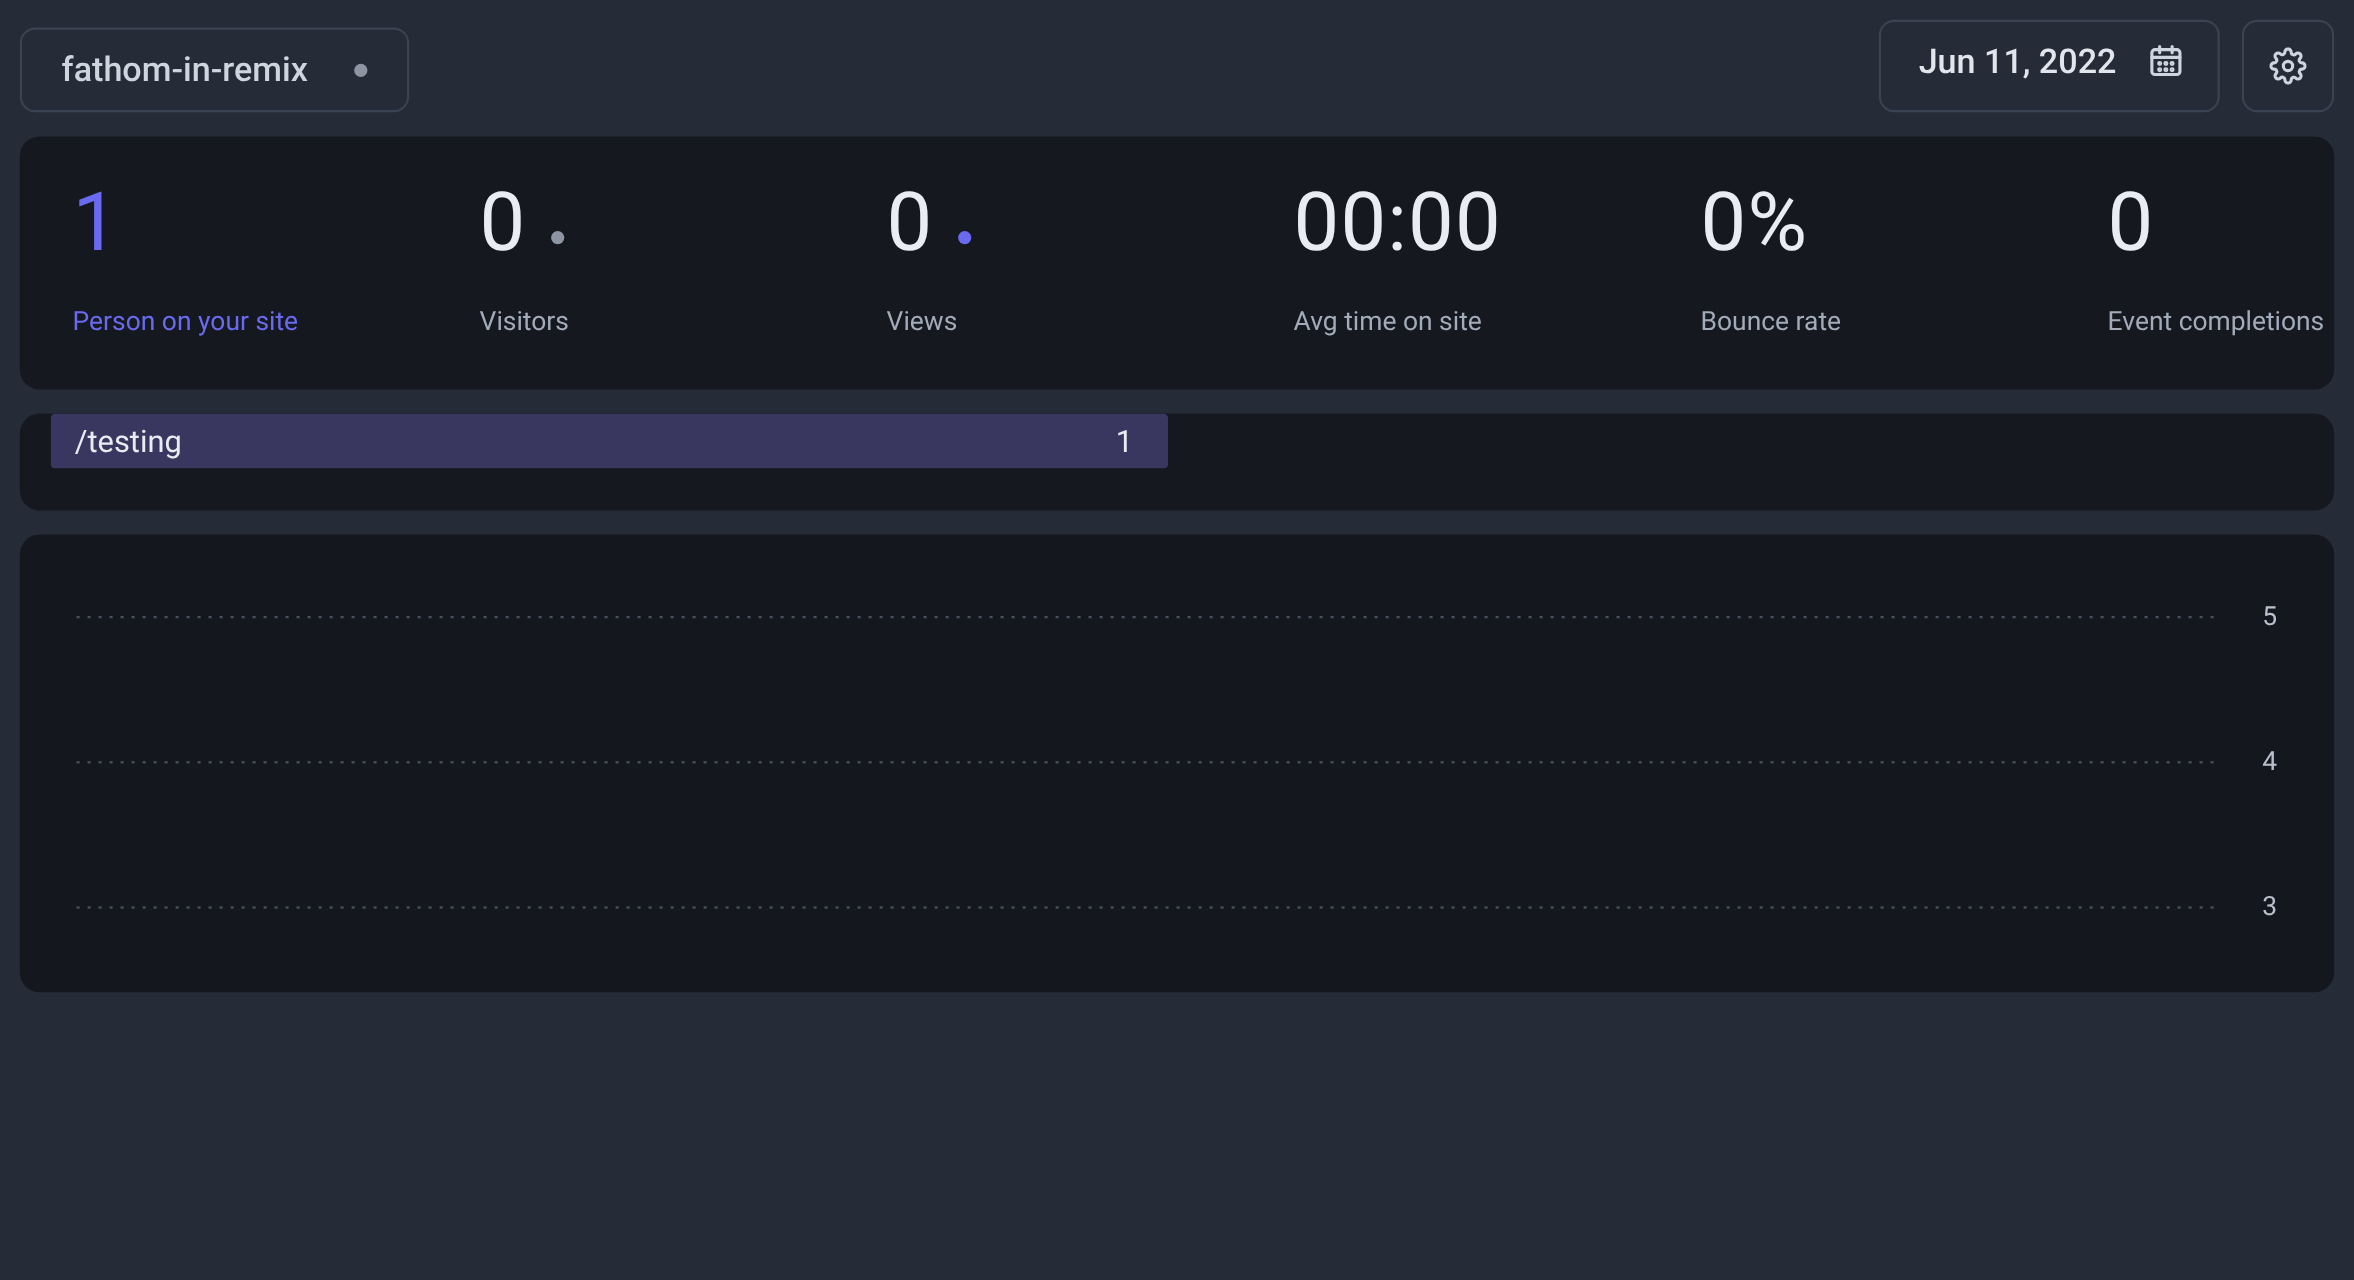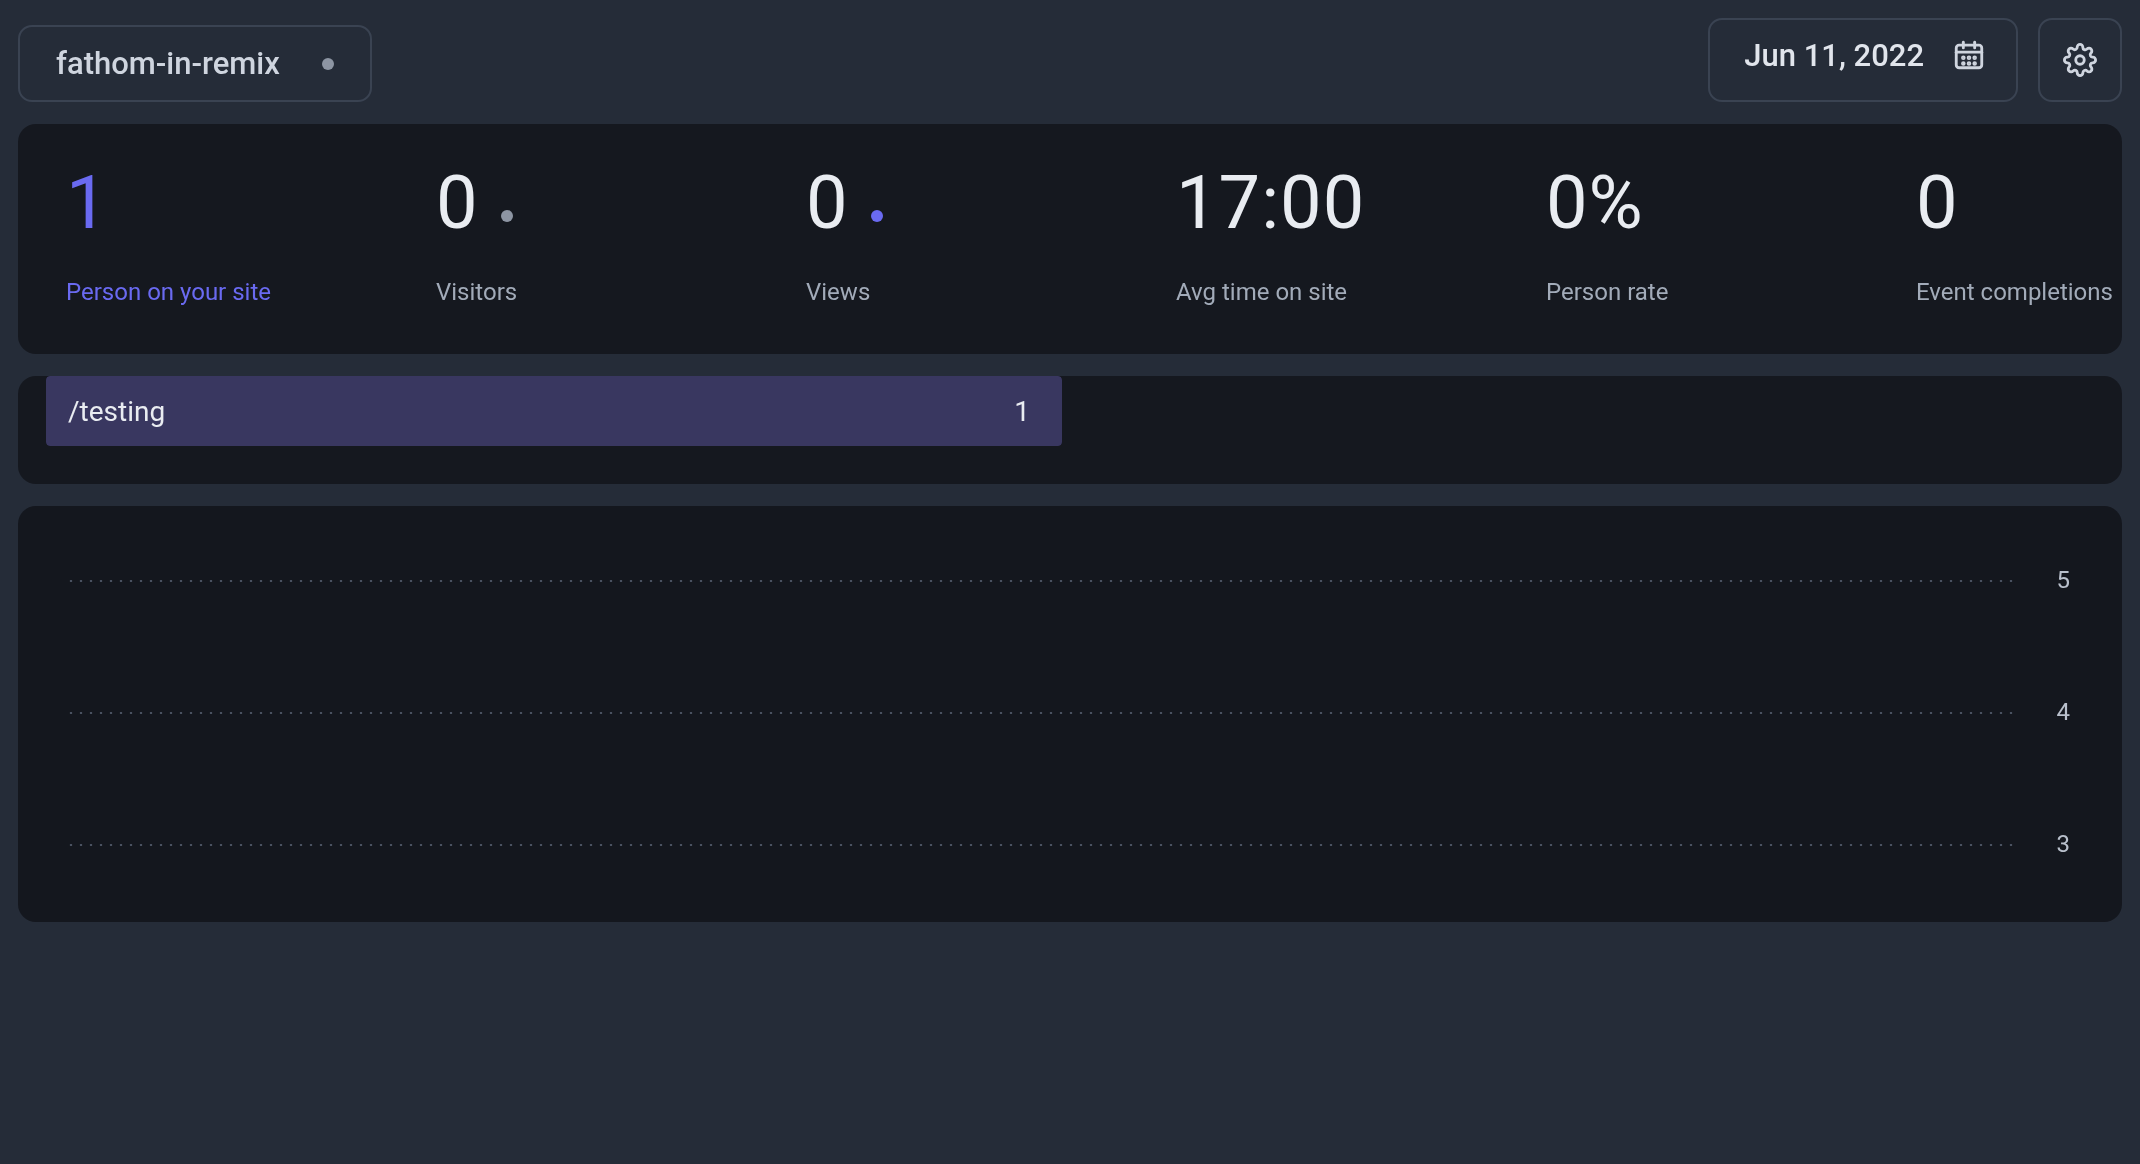--- a/index.html
+++ b/index.html
@@ -117,21 +117,21 @@
     display:flex;
     padding:44px 48px 30px 48px;
     font-size:28px;
     font-weight:500;
   }
   .content-head .col-content{flex:0 0 838px;}
   .content-head .col-people{flex:0 0 140px;text-align:left;}
   .content-rows{padding:0 28px;}
   .content-row{
     position:relative;
-    height:70px;
+    height:50px;
     display:flex;align-items:center;
     border-radius:4px;
     overflow:hidden;
     cursor:pointer;
   }
   .content-row .bar{
     position:absolute;inset:0;
     background:var(--row-accent);
     border-radius:4px;
   }
@@ -231,29 +231,29 @@
   </div>
   <div class="stat views">
     <div class="value-row">
       <span class="value">0</span>
       <span class="mini-dot accent"></span>
     </div>
     <div class="sub">Views</div>
   </div>
   <div class="stat avg">
     <div class="value-row">
-      <span class="value">17:00</span>
+      <span class="value">00:00</span>
     </div>
     <div class="sub">Avg time on site</div>
   </div>
   <div class="stat bounce">
     <div class="value-row">
       <span class="value">0%</span>
     </div>
-    <div class="sub">Person rate</div>
+    <div class="sub">Bounce rate</div>
   </div>
   <div class="stat event">
     <div class="value-row">
       <span class="value">0</span>
     </div>
     <div class="sub">Event completions</div>
   </div>
 </div>
 
 <div class="panel content-panel">

